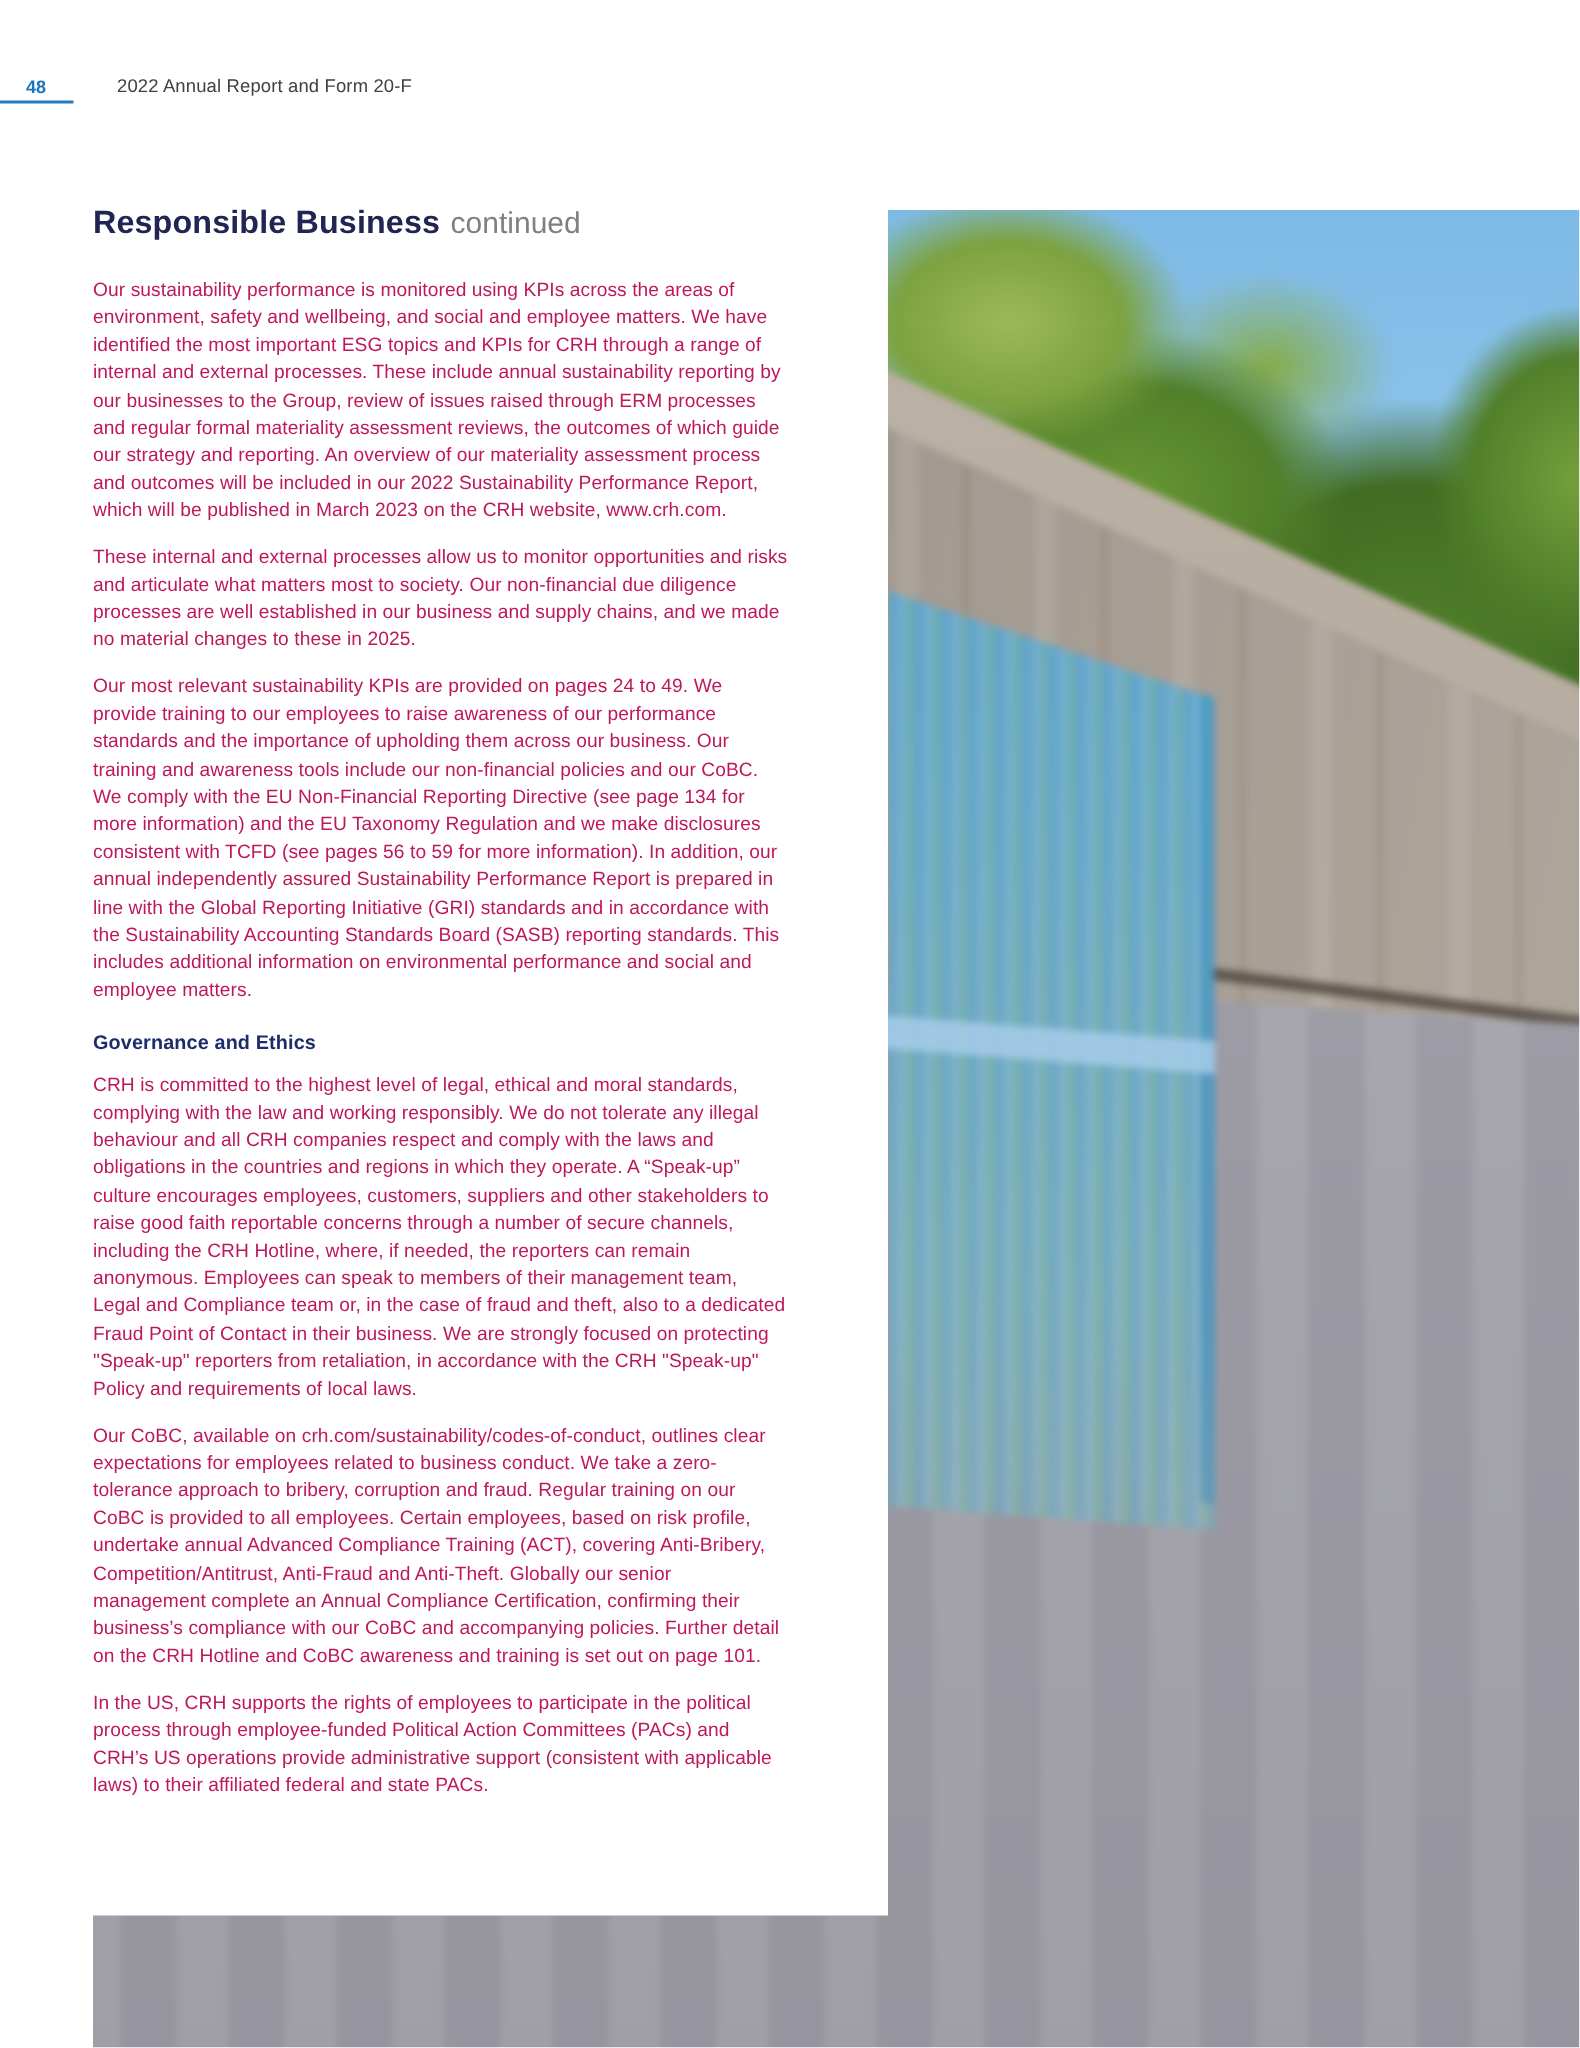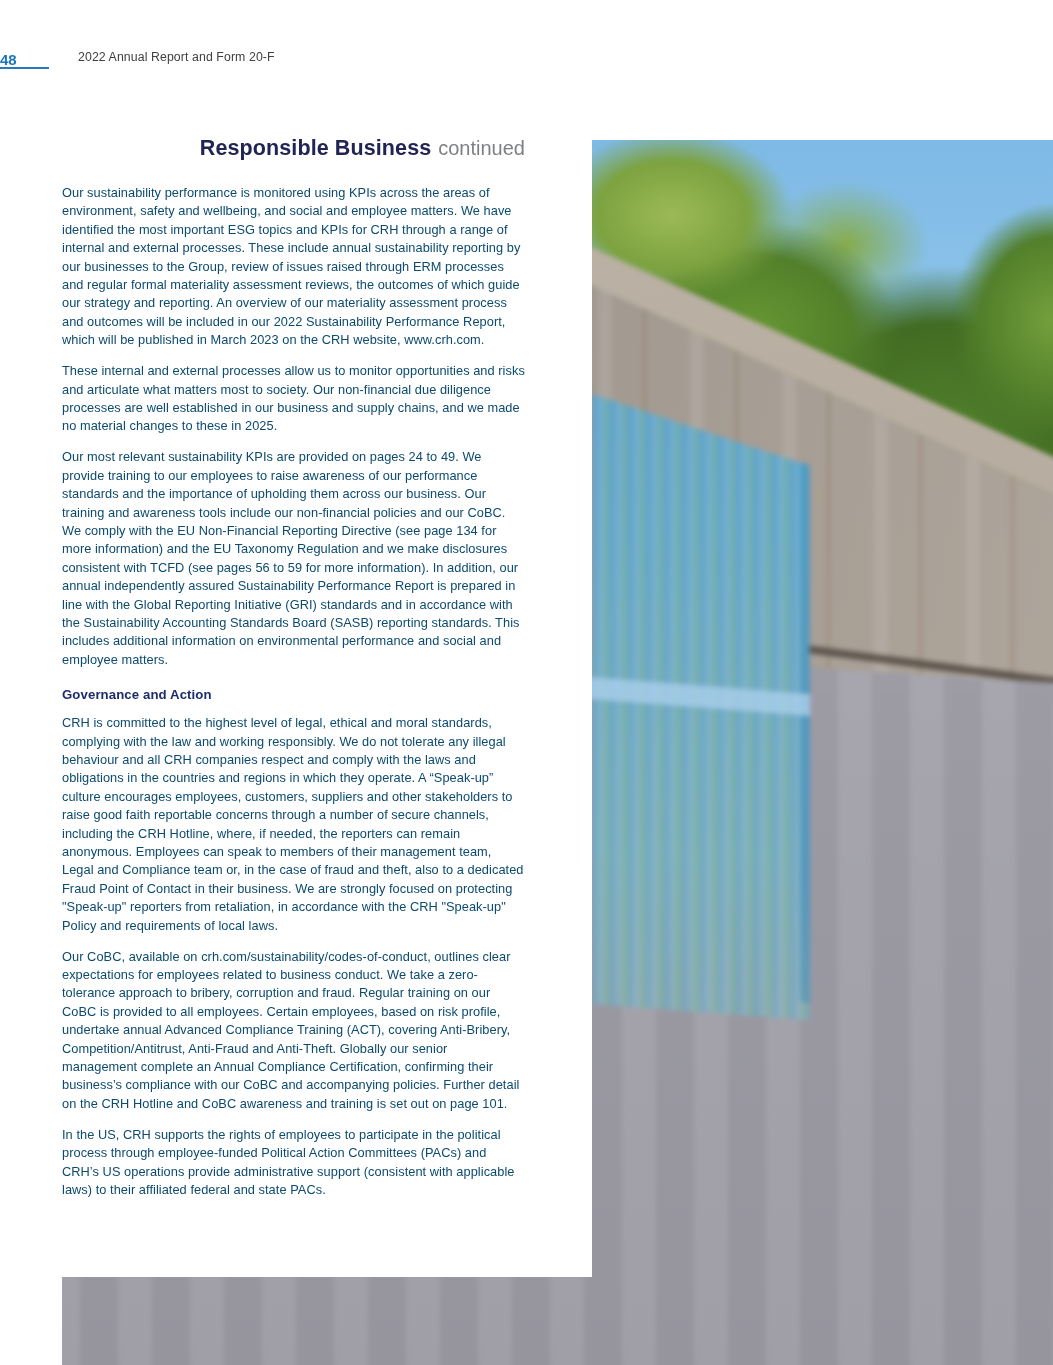--- a/index.html
+++ b/index.html
@@ -76,37 +76,37 @@
   
   .text-panel {
     position:absolute; left:0; top:0; width:592px; height:1277px;
     background:#ffffff;
   }
 
   
   .header { position:absolute; left:0; top:0; width:592px; }
   .page-num {
     position:absolute; left:0; top:51px; width:48px;
-    text-align:left; font-size:15px; font-weight:bold; color:#1b75bb;
+    text-align:center; font-size:12px; font-weight:bold; color:#1b75bb;
   }
   .header-rule {
     position:absolute; left:0; top:67px; width:49px; height:2px; background:#2a7ab9;
   }
   .header-title {
     position:absolute; left:78px; top:50px;
     font-size:12.3px; color:#404040; letter-spacing:.1px;
   }
 
   
   .article { position:absolute; left:62px; top:136px; width:463px; }
-  .title-row { margin-bottom:23px;text-align:right; }
+  .title-row { margin-bottom:23px; }
   .doc-title { display:inline; font-size:21.5px; font-weight:bold; color:#222453; letter-spacing:.1px; }
   .doc-title-suffix { display:inline; font-size:20px; font-weight:400; color:#7e8083; margin-left:7px; }
   .article p {
-    font-size:12.8px; line-height:18.4px; color:#0c4a6e;
+    font-size:12.8px; line-height:18.4px; color:#be185d;
     margin:0 0 12.5px 0; letter-spacing:.05px;
   }
   .sub-heading {
     font-size:13.2px; font-weight:bold; color:#1c2d6b;
     margin:18px 0 12px 0; letter-spacing:.1px;
   }
 </style>
 </head>
 <body>
 
@@ -137,20 +137,20 @@
 
   <div class="article">
     <div class="title-row">
       <h1 class="doc-title">Responsible Business</h1><span class="doc-title-suffix">continued</span>
     </div>
 
     <p>Our sustainability performance is monitored using KPIs across the areas of environment, safety and wellbeing, and social and employee matters. We have identified the most important ESG topics and KPIs for CRH through a range of internal and external processes. These include annual sustainability reporting by our businesses to the Group, review of issues raised through ERM processes and regular formal materiality assessment reviews, the outcomes of which guide our strategy and reporting. An overview of our materiality assessment process and outcomes will be included in our 2022 Sustainability Performance Report, which will be published in March 2023 on the CRH website, www.crh.com.</p>
     <p>These internal and external processes allow us to monitor opportunities and risks and articulate what matters most to society. Our non-financial due diligence processes are well established in our business and supply chains, and we made no material changes to these in 2025.</p>
     <p>Our most relevant sustainability KPIs are provided on pages 24 to 49. We provide training to our employees to raise awareness of our performance standards and the importance of upholding them across our business. Our training and awareness tools include our non-financial policies and our CoBC. We comply with the EU Non-Financial Reporting Directive (see page 134 for more information) and the EU Taxonomy Regulation and we make disclosures consistent with TCFD (see pages 56 to 59 for more information). In addition, our annual independently assured Sustainability Performance Report is prepared in line with the Global Reporting Initiative (GRI) standards and in accordance with the Sustainability Accounting Standards Board (SASB) reporting standards. This includes additional information on environmental performance and social and employee matters.</p>
 
-    <h2 class="sub-heading">Governance and Action</h2>
+    <h2 class="sub-heading">Governance and Ethics</h2>
 
     <p>CRH is committed to the highest level of legal, ethical and moral standards, complying with the law and working responsibly. We do not tolerate any illegal behaviour and all CRH companies respect and comply with the laws and obligations in the countries and regions in which they operate. A “Speak-up” culture encourages employees, customers, suppliers and other stakeholders to raise good faith reportable concerns through a number of secure channels, including the CRH Hotline, where, if needed, the reporters can remain anonymous. Employees can speak to members of their management team, Legal and Compliance team or, in the case of fraud and theft, also to a dedicated Fraud Point of Contact in their business. We are strongly focused on protecting "Speak-up" reporters from retaliation, in accordance with the CRH "Speak-up" Policy and requirements of local laws.</p>
     <p>Our CoBC, available on crh.com/sustainability/codes-of-conduct, outlines clear expectations for employees related to business conduct. We take a zero-tolerance approach to bribery, corruption and fraud. Regular training on our CoBC is provided to all employees. Certain employees, based on risk profile, undertake annual Advanced Compliance Training (ACT), covering Anti-Bribery, Competition/Antitrust, Anti-Fraud and Anti-Theft. Globally our senior management complete an Annual Compliance Certification, confirming their business’s compliance with our CoBC and accompanying policies. Further detail on the CRH Hotline and CoBC awareness and training is set out on page 101.</p>
     <p>In the US, CRH supports the rights of employees to participate in the political process through employee-funded Political Action Committees (PACs) and CRH’s US operations provide administrative support (consistent with applicable laws) to their affiliated federal and state PACs.</p>
   </div>
 
 </div>
 
 </body></html>

